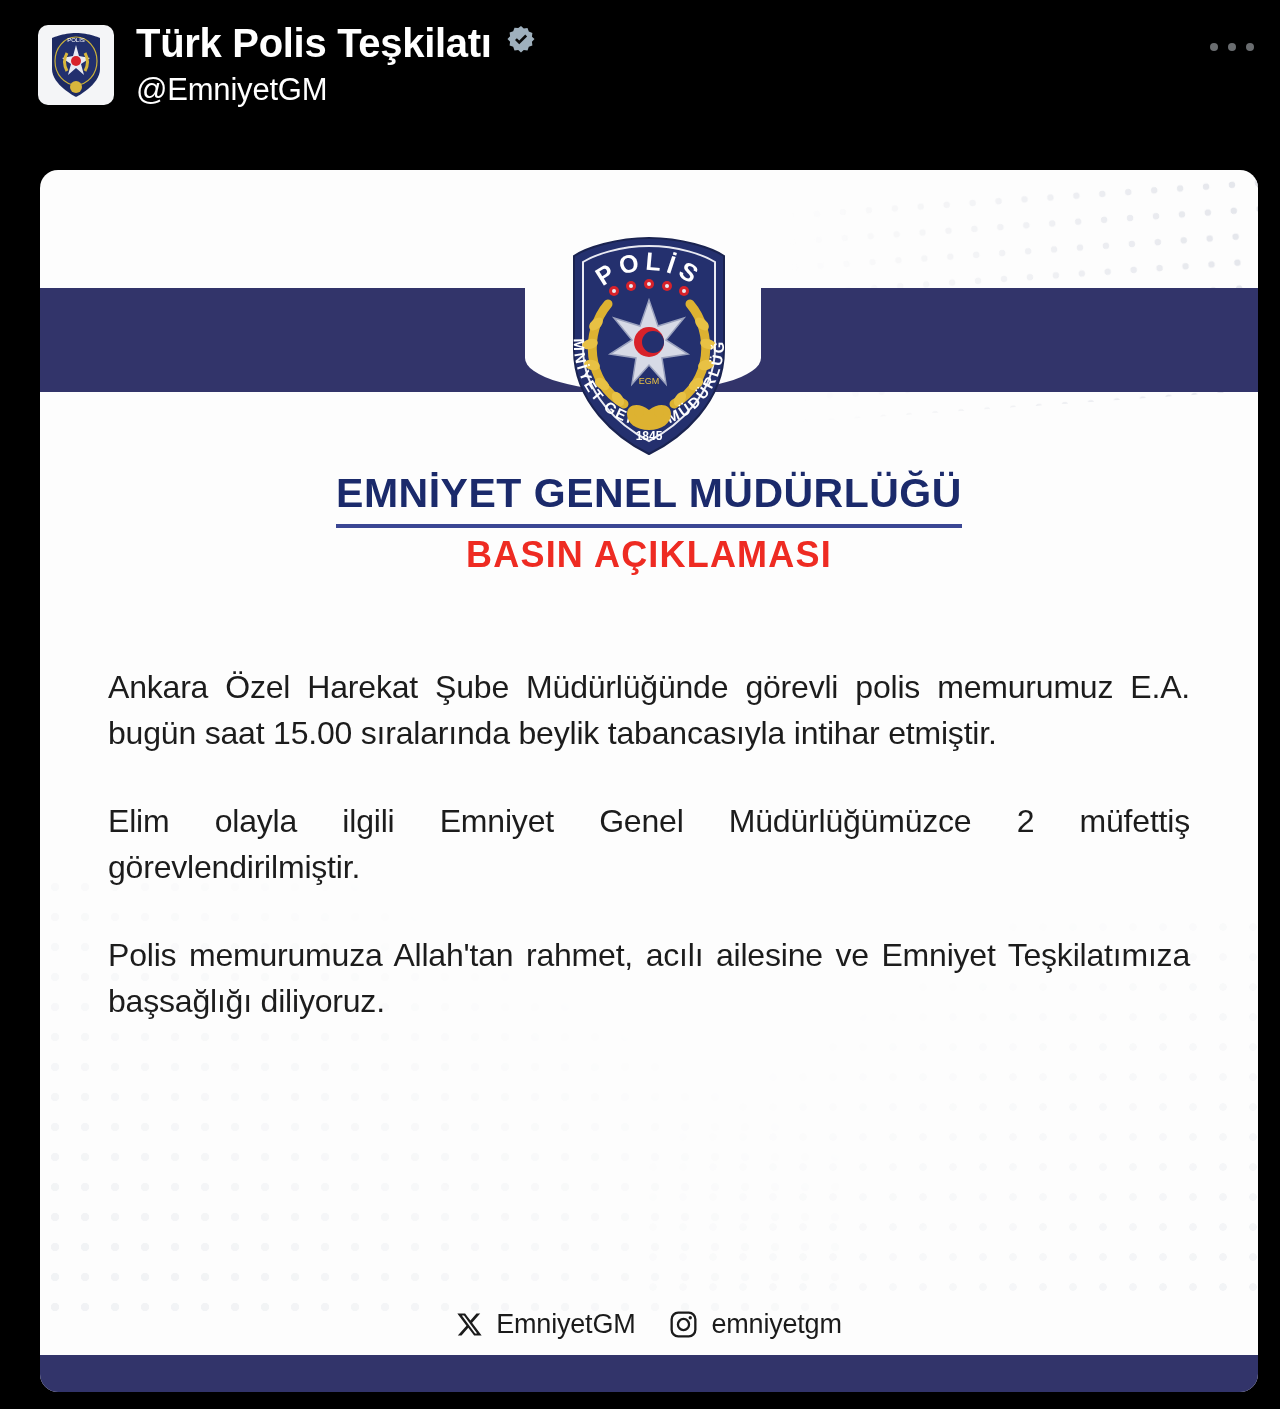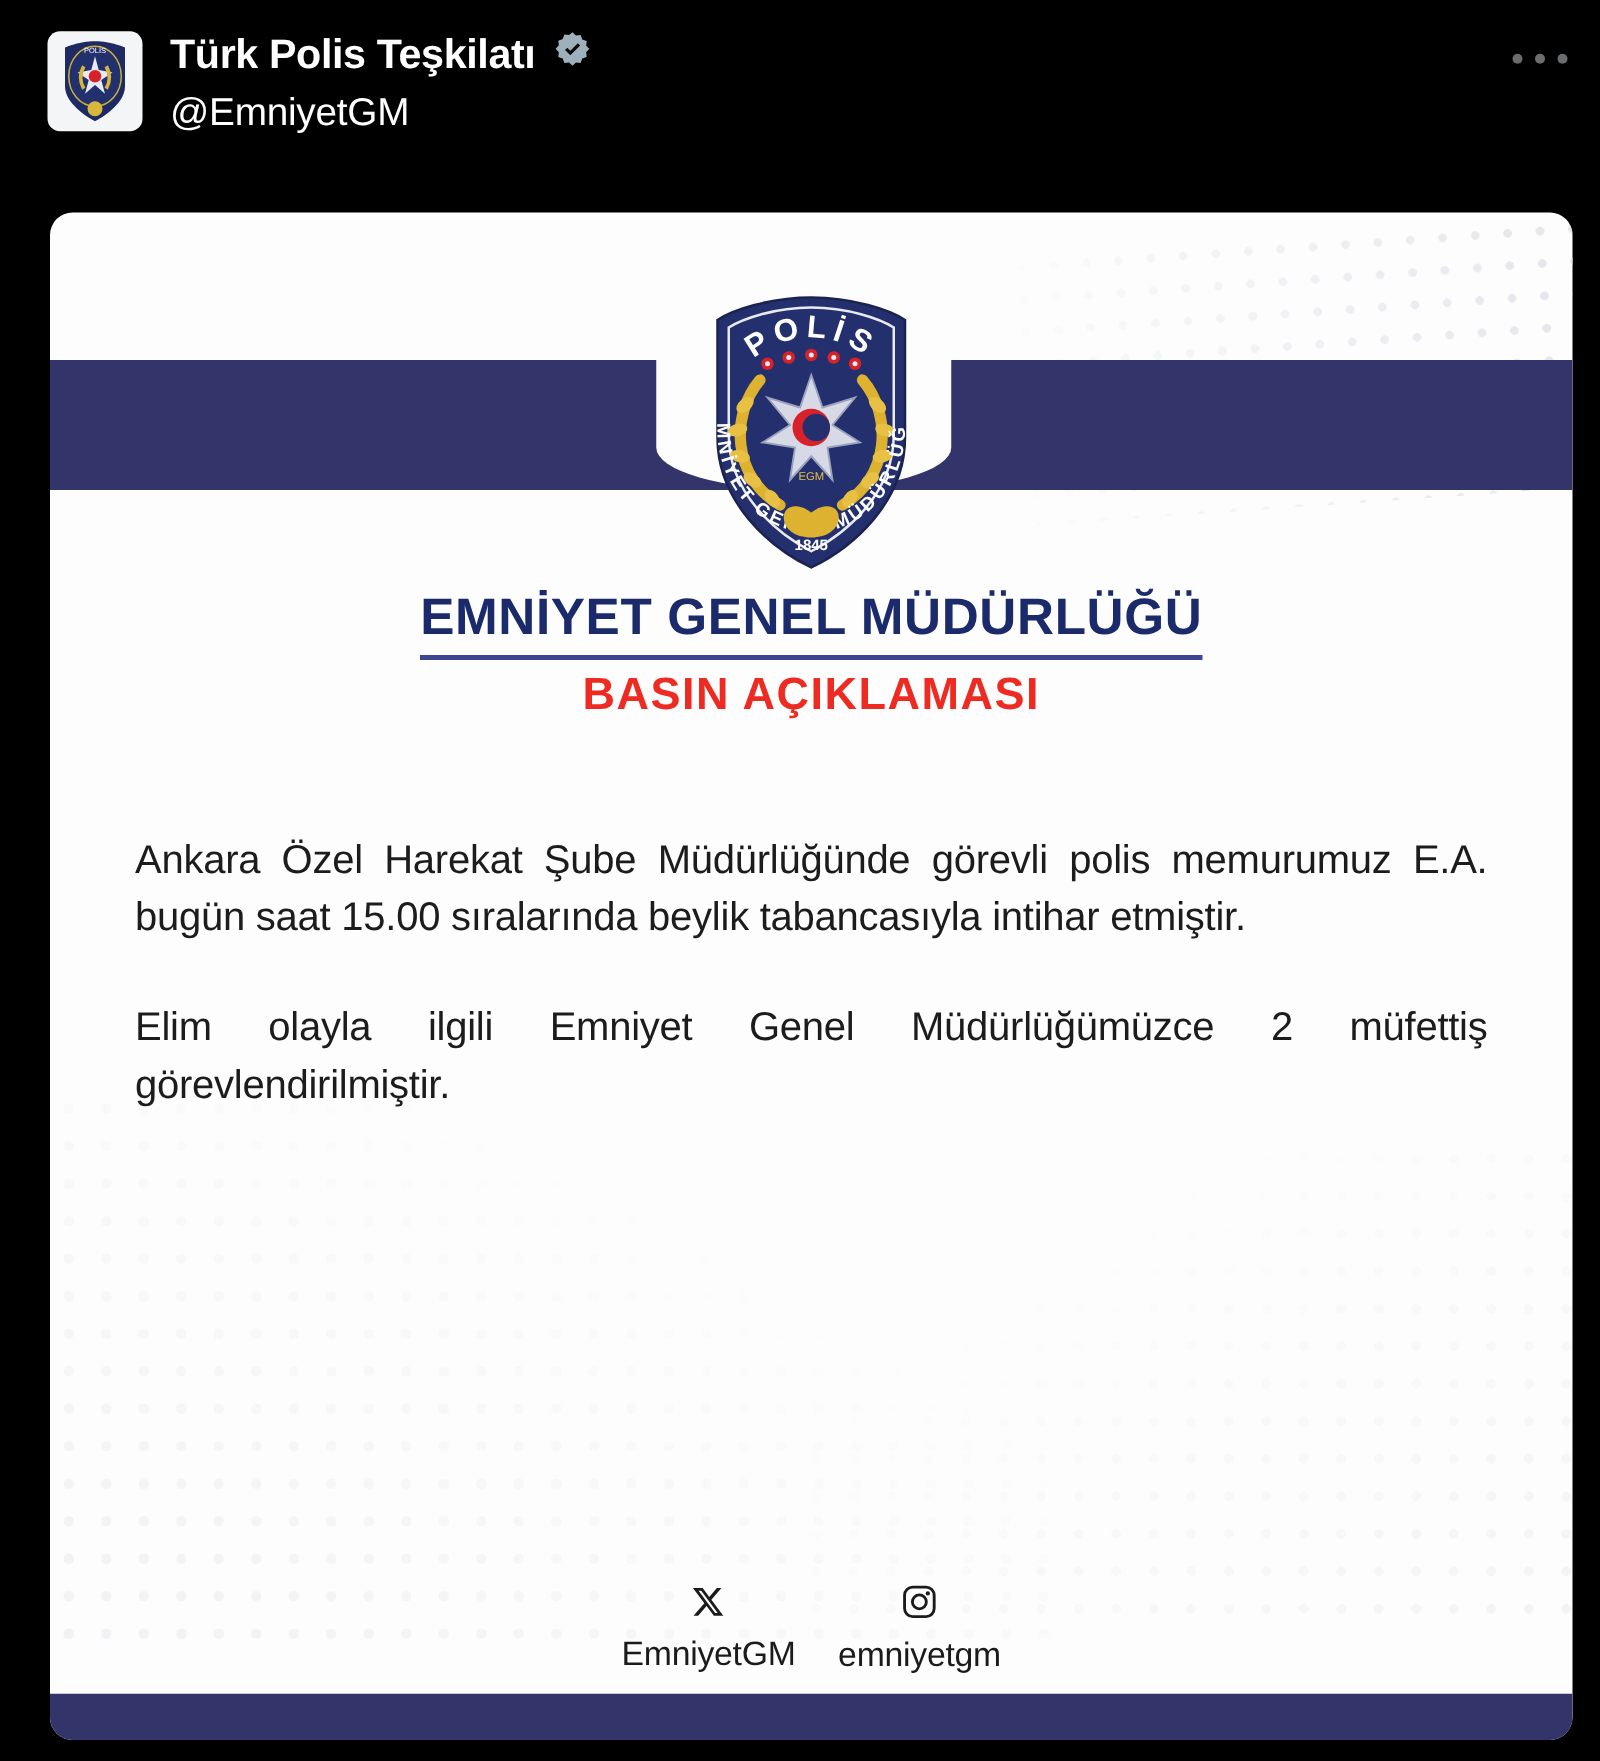--- a/index.html
+++ b/index.html
@@ -23,21 +23,21 @@
     border-radius: 10px;
     background: #f4f5f7;
     overflow: hidden;
     display: flex; align-items: center; justify-content: center;
   }
   .avatar svg { display: block; }
   .handle-block {
     position: absolute; left: 136px; top: 22px;
   }
   .display-name {
-    font-size: 33px; font-weight: bold; color: #ffffff;
+    font-size: 40px; font-weight: bold; color: #ffffff;
     letter-spacing: -0.3px; line-height: 42px;
     display: inline-block; vertical-align: middle;
   }
   .verified-badge {
     display: inline-block; vertical-align: middle;
     margin-left: 10px; position: relative; top: -2px;
   }
   .user-handle {
     font-size: 31px; color: #ffffff; line-height: 44px;
     margin-top: 4px; letter-spacing: -0.2px;
@@ -153,21 +153,21 @@
   .body-text p:last-child { margin-bottom: 0; }
 
   
   .social-row {
     position: absolute; left: 0; right: 0; bottom: 52px;
     display: flex; align-items: center; justify-content: center;
     gap: 34px;
   }
   .social-item {
     display: flex; align-items: center; gap: 13px;
-    font-size: 27px; color: #1b1b1b; letter-spacing: -0.2px; flex-direction: column;
+    font-size: 27px; color: #1b1b1b; letter-spacing: -0.2px;
   }
   .social-item svg { display: block; }
 
   .card-footer-bar {
     position: absolute; left: 0; bottom: 0;
     width: 1218px; height: 37px;
     background: #32346a;
   }
 </style>
 </head>
@@ -286,20 +286,21 @@
     </div>
 
     <div class="heading-main">
       <span>EMNİYET GENEL MÜDÜRLÜĞÜ</span>
     </div>
     <div class="heading-sub">BASIN AÇIKLAMASI</div>
 
     <div class="body-text">
       <p>Ankara Özel Harekat Şube Müdürlüğünde görevli polis memurumuz E.A. bugün saat 15.00 sıralarında beylik tabancasıyla intihar etmiştir.</p>
       <p>Elim olayla ilgili Emniyet Genel Müdürlüğümüzce 2 müfettiş görevlendirilmiştir.</p>
+      <p>Polis memurumuza Allah'tan rahmet, acılı ailesine ve Emniyet Teşkilatımıza başsağlığı diliyoruz.</p>
     </div>
 
     <div class="social-row">
       <div class="social-item">
         <span>
           <svg width="27" height="27" viewBox="0 0 24 24" aria-hidden="true">
             <path fill="#1b1b1b" d="M18.2 2.2h3.3l-7.2 8.3 8.5 11.3h-6.7l-5.2-6.9-6 6.9H1.6l7.7-8.8L1.2 2.2h6.9l4.7 6.3zm-1.2 17.7h1.8L7.1 4H5.2z"></path>
           </svg>
         </span>
         <span>EmniyetGM</span>

